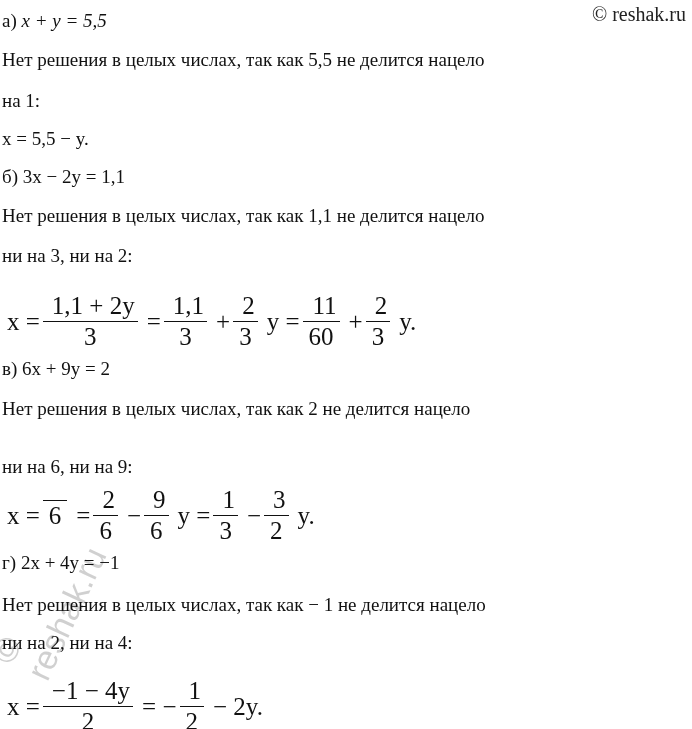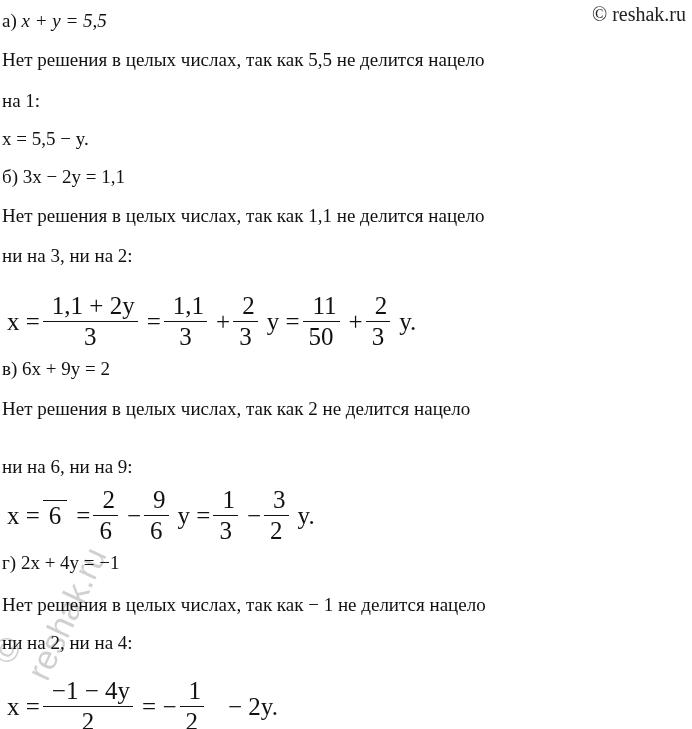--- a/index.html
+++ b/index.html
@@ -64,21 +64,21 @@
       <span class="den">3</span>
     </span>
   <span style="margin: 0px 5px;">+</span>
   <span class="frac">
       <span class="num">2</span>
       <span class="den">3</span>
     </span>
   <span style="margin: 0px 5px;">y =</span>
   <span class="frac">
       <span class="num">11</span>
-      <span class="den">50</span>
+      <span class="den">60</span>
     </span>
   <span style="margin: 0px 5px;">+</span>
   <span class="frac">
       <span class="num">2</span>
       <span class="den">3</span>
     </span>
   <span style="margin: 0px 5px;">y.</span>
 </div>
 
 <div class="line" style="top:354px">
@@ -125,14 +125,14 @@
   <span style="margin: 0px 5px;">x =</span>
   <span class="frac">
       <span class="num">−1 − 4y</span>
       <span class="den">2</span>
     </span>
   <span style="margin: 0px 5px;">= −</span>
   <span class="frac">
       <span class="num">1</span>
       <span class="den">2</span>
     </span>
-  <span style="margin: 0px 20px; text-align: center;">− 2y.</span>
+  <span style="margin: 0px 5px; text-align: center;">− 2y.</span>
 </div>
 
 </body></html>

